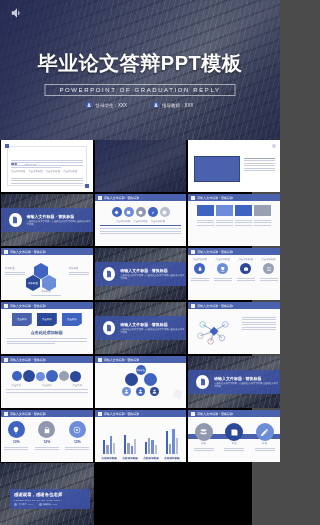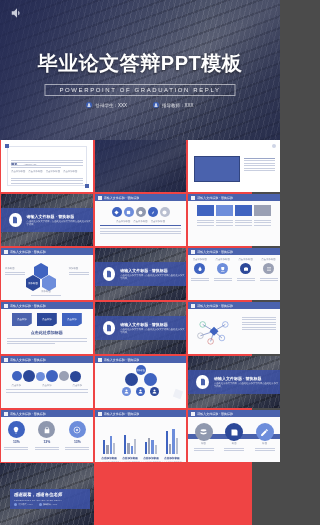--- a/index.html
+++ b/index.html
@@ -2,21 +2,21 @@
 <html><head>
 <meta charset="utf-8">
 <style>
   * { box-sizing: border-box; margin: 0; padding: 0; }
   html, body {
     width: 280px; height: 525px;
     background: #4b4b4b;
     font-family: "Liberation Sans", "DejaVu Sans", sans-serif;
     overflow: hidden;
   }
-  .page { position: relative; width: 252px; height: 525px; background: #ef4444; }
+  .page { position: relative; width: 252px; height: 525px; background: #000000; }
 
   
   .photo {
     position: absolute; inset: 0;
     background:
       repeating-linear-gradient(104deg, rgba(255,255,255,.13) 0 1px, rgba(0,0,0,0) 1px 5px),
       repeating-linear-gradient(78deg, rgba(255,255,255,.07) 0 1px, rgba(0,0,0,0) 1px 9px),
       repeating-linear-gradient(160deg, rgba(0,0,0,.22) 0 2px, rgba(0,0,0,0) 2px 11px),
       linear-gradient(150deg, #2c3350 0%, #555c6e 38%, #6d7280 55%, #3b4157 78%, #272d46 100%);
   }

